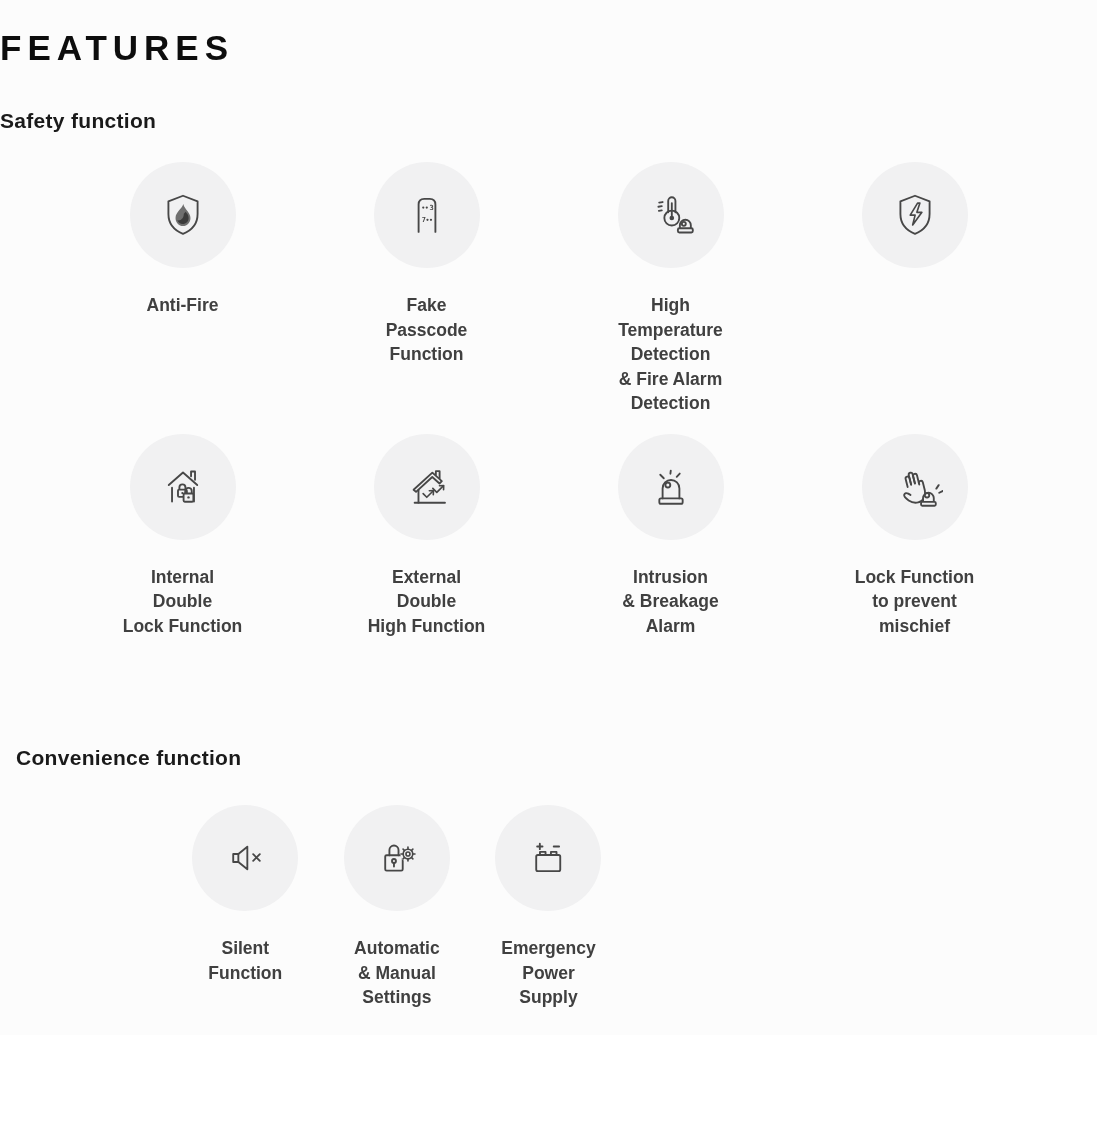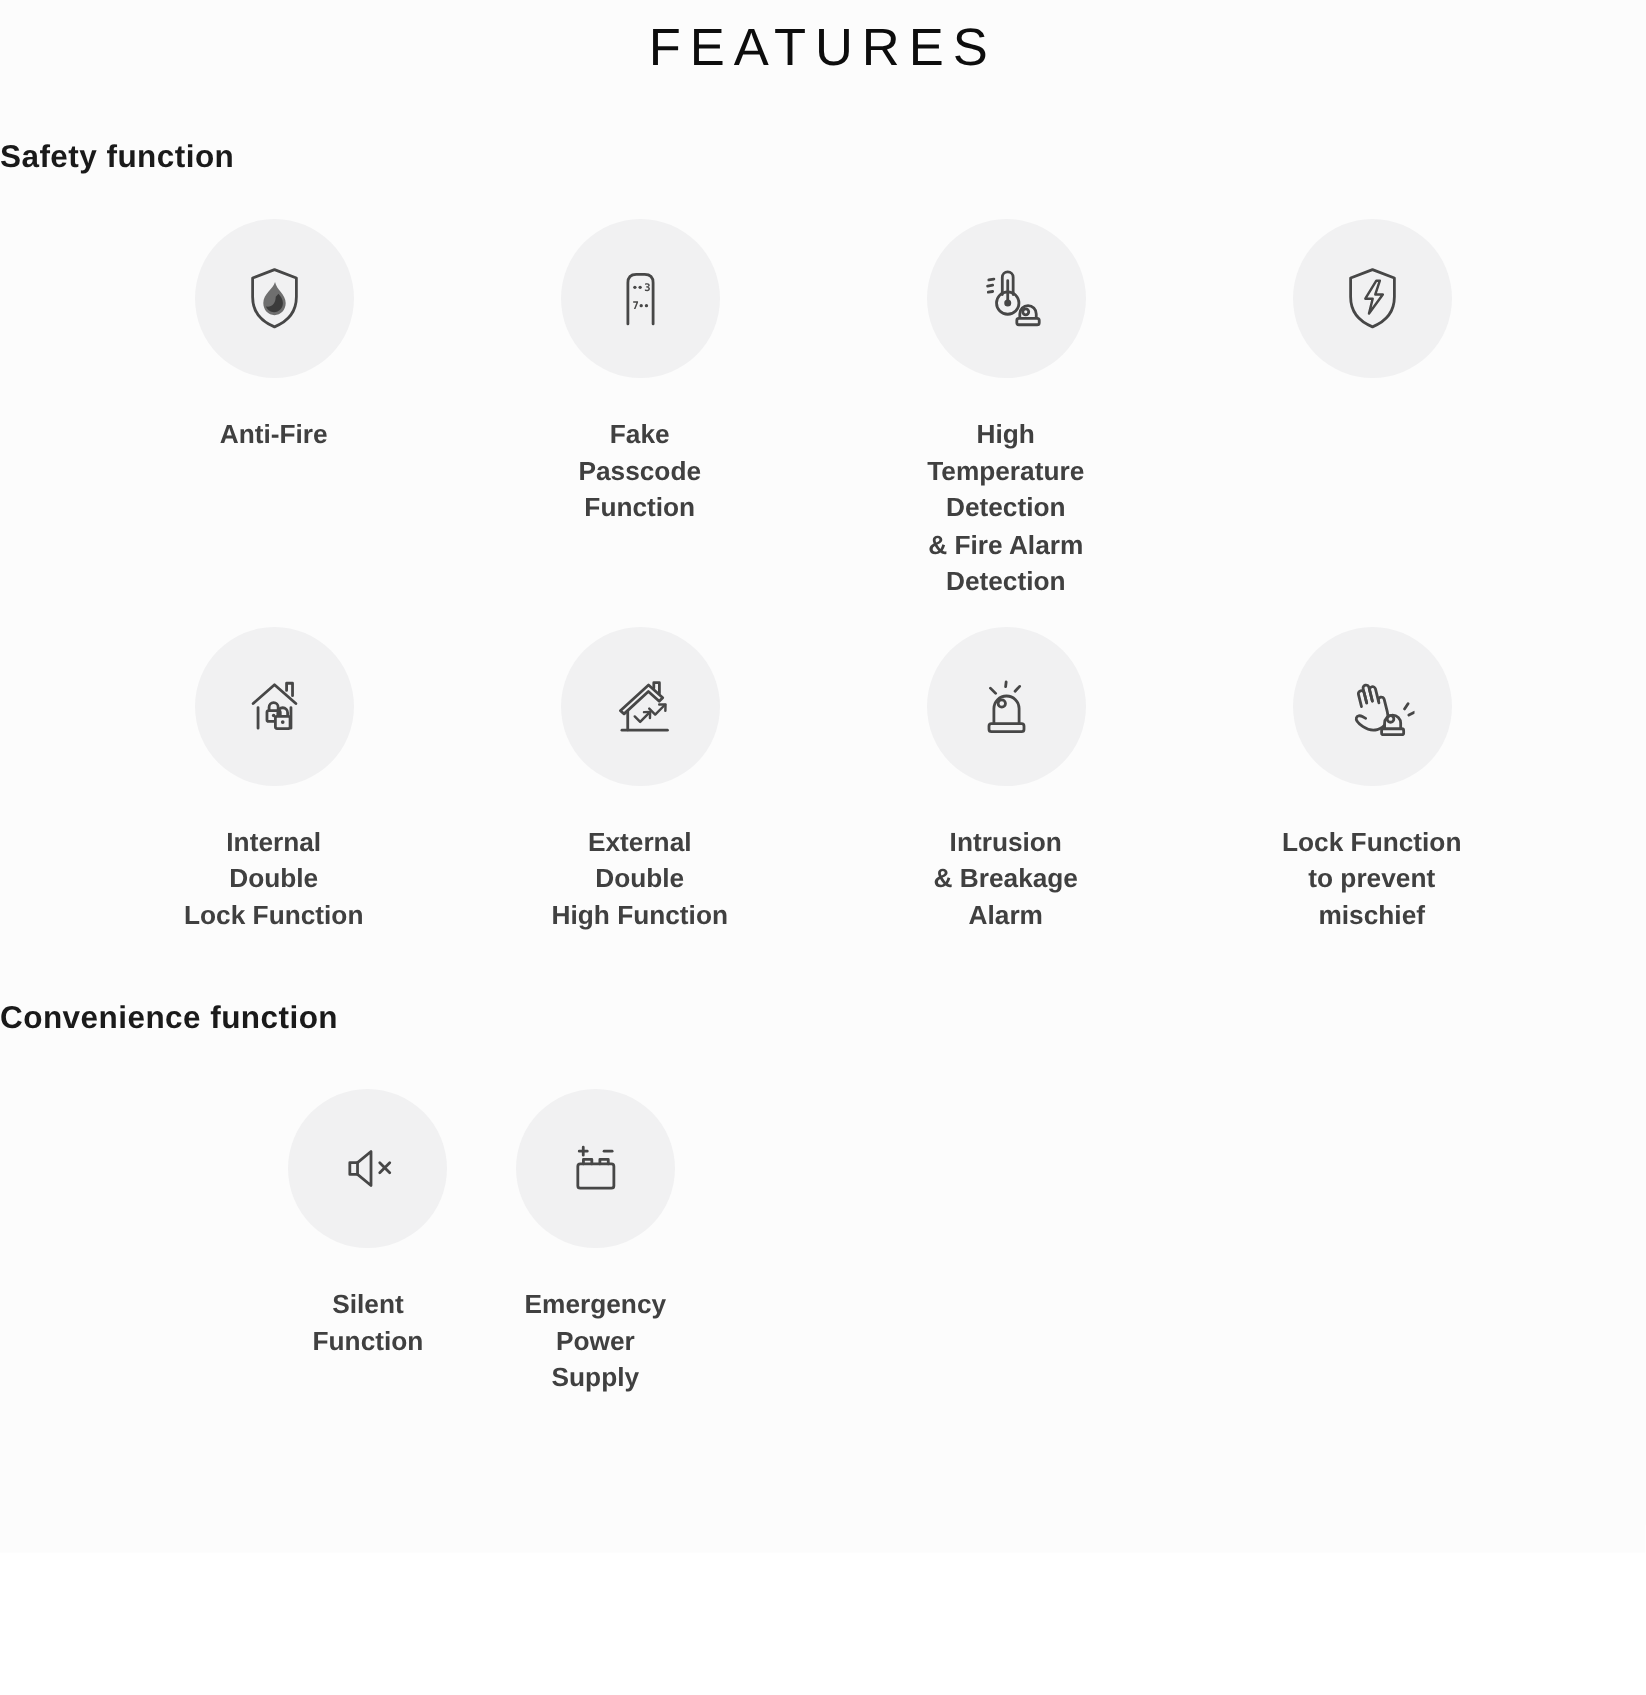--- a/index.html
+++ b/index.html
@@ -1,25 +1,25 @@
 <!DOCTYPE html>
 <html><head>
 <meta charset="utf-8">
 <style>
   html,body{margin:0;padding:0;background:#ffffff;}
   body{width:1097px;height:1130px;font-family:"Liberation Sans",sans-serif;-webkit-font-smoothing:antialiased;}
   .canvas{width:1097px;height:1035px;background:#fcfcfc;overflow:hidden;}
 
-  .page-title{margin:0;padding-top:10px;text-align:center;font-size:35px;font-weight:400;
+  .page-title{margin:0;padding-top:26px;font-size:35px;font-weight:700;
     letter-spacing:6px;color:#0d0d0d;line-height:44px;}
 
   .section-heading{margin:0;text-align:left;font-size:21px;font-weight:700;
     letter-spacing:.3px;color:#1a1a1a;line-height:26px;}
   .safety .section-heading{margin-top:38px;}
-  .convenience .section-heading{margin-top:44px;}
+  .convenience .section-heading{margin-top:107px;padding-left:16px;}
 
   .grid{display:grid;margin:0 auto;}
   .grid-safety{width:976px;grid-template-columns:repeat(4,1fr);row-gap:18px;margin-top:28px;}
   .grid-convenience{width:758px;grid-template-columns:repeat(5,1fr);margin-top:34px;}
 
   .feature{display:flex;flex-direction:column;align-items:center;}
   .circle{width:106px;height:106px;border-radius:50%;background:#f1f1f2;
     display:flex;align-items:center;justify-content:center;flex:0 0 auto;}
   .feature-label{margin-top:25px;font-size:17.5px;font-weight:700;line-height:1.4;
     text-align:center;color:#404040;white-space:pre-line;}
@@ -187,20 +187,37 @@
             <path class="st" d="M13.9 20.6h4.4l7.7-6.3v19.4l-7.7-6.3h-4.4z"></path>
             <path class="st" d="M18.3 20.6v6.8"></path>
             <path class="st" d="M31 20.7l5.7 5.7M36.7 20.7L31 26.4"></path>
           </svg>
         </div>
         <div class="feature-label">Silent
 Function</div>
       </div>
 
 
+      <div class="feature">
+        <div class="circle">
+          <svg viewBox="0 0 48 48" width="56" height="56">
+            <path class="st" d="M17.5 21.6v-4.4a3.9 3.9 0 0 1 7.8 0v4.4"></path>
+            <rect class="st" x="13.9" y="21.6" width="15" height="13.2" rx="1.2"></rect>
+            <circle class="st" cx="21.4" cy="26.6" r="1.7"></circle>
+            <path class="st" d="M21.4 28.3v3"></path>
+            <circle class="bgf" cx="33.4" cy="20.6" r="6.6"></circle>
+            <path class="st thin" d="M37.5 20.6H39.4M36.3 23.5 37.6 24.8M33.4 24.7V26.6M30.5 23.5 29.2 24.8M29.3 20.6H27.4M30.5 17.7 29.2 16.4M33.4 16.5V14.6M36.3 17.7 37.6 16.4"></path>
+            <circle class="st thin" cx="33.4" cy="20.6" r="4.1"></circle>
+            <circle class="st thin" cx="33.4" cy="20.6" r="1.7"></circle>
+          </svg>
+        </div>
+        <div class="feature-label">Automatic
+&amp; Manual
+Settings</div>
+      </div>
 
 
       <div class="feature">
         <div class="circle">
           <svg viewBox="0 0 48 48" width="56" height="56">
             <rect class="st" x="13.9" y="21.4" width="20.6" height="13.8" rx="1.4"></rect>
             <path class="st" d="M17.1 21.4v-2.6h4.8v2.6M26.5 21.4v-2.6h4.8v2.6"></path>
             <path class="st" d="M14.7 14.1h4.6M17 11.8v4.6"></path>
             <path class="st" d="M28.9 14.1h4.6"></path>
           </svg>

